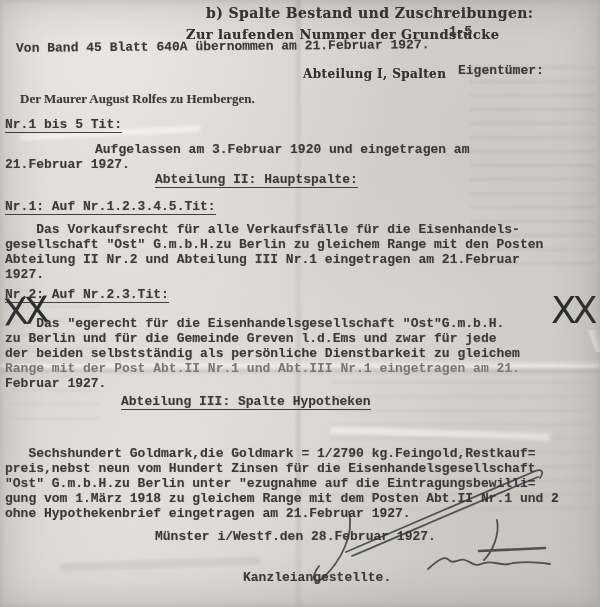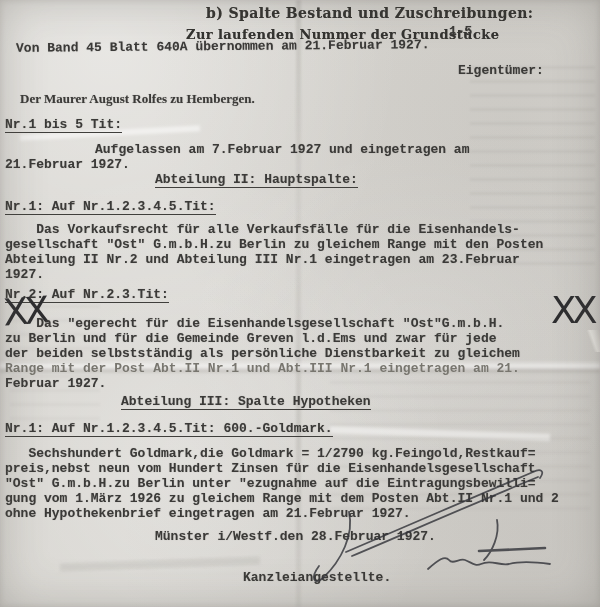--- a/index.html
+++ b/index.html
@@ -73,54 +73,54 @@
   <div class="bleed" style="left:470px;top:55px;width:125px;height:210px;"></div>
   <div class="bleed" style="left:330px;top:380px;width:260px;height:130px;opacity:.35;"></div>
   <div class="bleed" style="left:10px;top:300px;width:90px;height:120px;opacity:.3;"></div>
   <div class="tear"></div>
 
   <div class="fraktur" style="left:186px;top:27px;font-size:13px;">Zur laufenden Nummer der Grundstücke</div>
   <div class="fraktur" style="left:206px;top:5px;font-size:14px;">b) Spalte Bestand und Zuschreibungen:</div>
   <div class="typed" style="left:449px;top:24px;">1-5</div>
   <div class="typed" style="left:16px;top:39px;transform:rotate(-0.5deg);">Von Band 45 Blatt 640A übernommen am 21.Februar 1927.</div>
 
+  <div class="fraktur" style="left:303px;top:67px;font-size:12px;">Abteilung I, Spalten</div>
   <div class="typed" style="left:458px;top:63px;">Eigentümer:</div>
 
   <div class="typed" style="left:20px;top:91px;font-family:Liberation Serif, serif;">Der Maurer August Rolfes zu Hembergen.</div>
 
   <div class="typed u" style="left:5px;top:117px;">Nr.1 bis 5 Tit:</div>
-  <div class="typed" style="left:95px;top:142px;">Aufgelassen am 7.Februar 1927 und eingetragen am</div>
+  <div class="typed" style="left:95px;top:142px;">Aufgelassen am 3.Februar 1920 und eingetragen am</div>
   <div class="typed" style="left:5px;top:157px;">21.Februar 1927.</div>
 
   <div class="typed u" style="left:155px;top:172px;">Abteilung II: Hauptspalte:</div>
 
   <div class="typed u" style="left:5px;top:199px;">Nr.1: Auf Nr.1.2.3.4.5.Tit:</div>
   <div class="typed" style="left:5px;top:222px;">    Das Vorkaufsrecht für alle Verkaufsfälle für die Eisenhandels-</div>
   <div class="typed" style="left:5px;top:237px;">gesellschaft "Ost" G.m.b.H.zu Berlin zu gleichem Range mit den Posten</div>
-  <div class="typed" style="left:5px;top:252px;">Abteilung II Nr.2 und Abteilung III Nr.1 eingetragen am 23.Februar</div>
+  <div class="typed" style="left:5px;top:252px;">Abteilung II Nr.2 und Abteilung III Nr.1 eingetragen am 21.Februar</div>
   <div class="typed" style="left:5px;top:267px;">1927.</div>
 
   <div class="typed u" style="left:5px;top:287px;">Nr.2: Auf Nr.2.3.Tit:</div>
 
   <div class="xmark" style="left:3px;top:297px;transform:rotate(-4deg);">XX</div>
   <div class="xmark" style="left:551px;top:296px;">XX</div>
 
   <div class="typed" style="left:5px;top:316px;">    Das "egerecht für die Eisenhandelsgesellschaft "Ost"G.m.b.H.</div>
   <div class="typed" style="left:5px;top:331px;">zu Berlin und für die Gemeinde Greven l.d.Ems und zwar für jede</div>
   <div class="typed" style="left:5px;top:346px;">der beiden selbstständig als persönliche Dienstbarkeit zu gleichem</div>
   <div class="typed faded" style="left:5px;top:361px;">Range mit der Post Abt.II Nr.1 und Abt.III Nr.1 eingetragen am 21.</div>
   <div class="typed" style="left:5px;top:376px;">Februar 1927.</div>
 
   <div class="typed u" style="left:121px;top:394px;">Abteilung III: Spalte Hypotheken</div>
 
-  <div class="typed u" style="left:5px;top:421px;">Nr.1: Auf Nr.1.2.3.4.5.Tit: 600.-Goldmark.</div>
   <div class="typed" style="left:5px;top:446px;">   Sechshundert Goldmark,die Goldmark = 1/2790 kg.Feingold,Restkauf=</div>
   <div class="typed" style="left:5px;top:461px;">preis,nebst neun vom Hundert Zinsen für die Eisenhandelsgesellschaft</div>
   <div class="typed" style="left:5px;top:476px;">"Ost" G.m.b.H.zu Berlin unter "ezugnahme auf die Eintragungsbewilli=</div>
-  <div class="typed" style="left:5px;top:491px;">gung vom 1.März 1926 zu gleichem Range mit dem Posten Abt.II Nr.1 und 2</div>
+  <div class="typed" style="left:5px;top:491px;">gung vom 1.März 1918 zu gleichem Range mit dem Posten Abt.II Nr.1 und 2</div>
   <div class="typed" style="left:5px;top:506px;">ohne Hypothekenbrief eingetragen am 21.Februar 1927.</div>
 
   <div class="typed" style="left:155px;top:529px;">Münster i/Westf.den 28.Februar 1927.</div>
   <div class="typed" style="left:243px;top:570px;">Kanzleiangestellte.</div>
 
   <svg class="ink" width="600" height="607" viewBox="0 0 600 607">
     <g fill="none" stroke="#35363c" stroke-width="1.8" stroke-linecap="round" opacity="0.82">
       <path d="M 352 556 C 404 534 482 500 538 477"></path>
       <path d="M 346 552 C 400 529 478 495 533 472 C 541 468 545 471 540 478"></path>
       <path d="M 349 512 C 354 534 342 560 323 578 C 314 586 310 578 319 566"></path>

